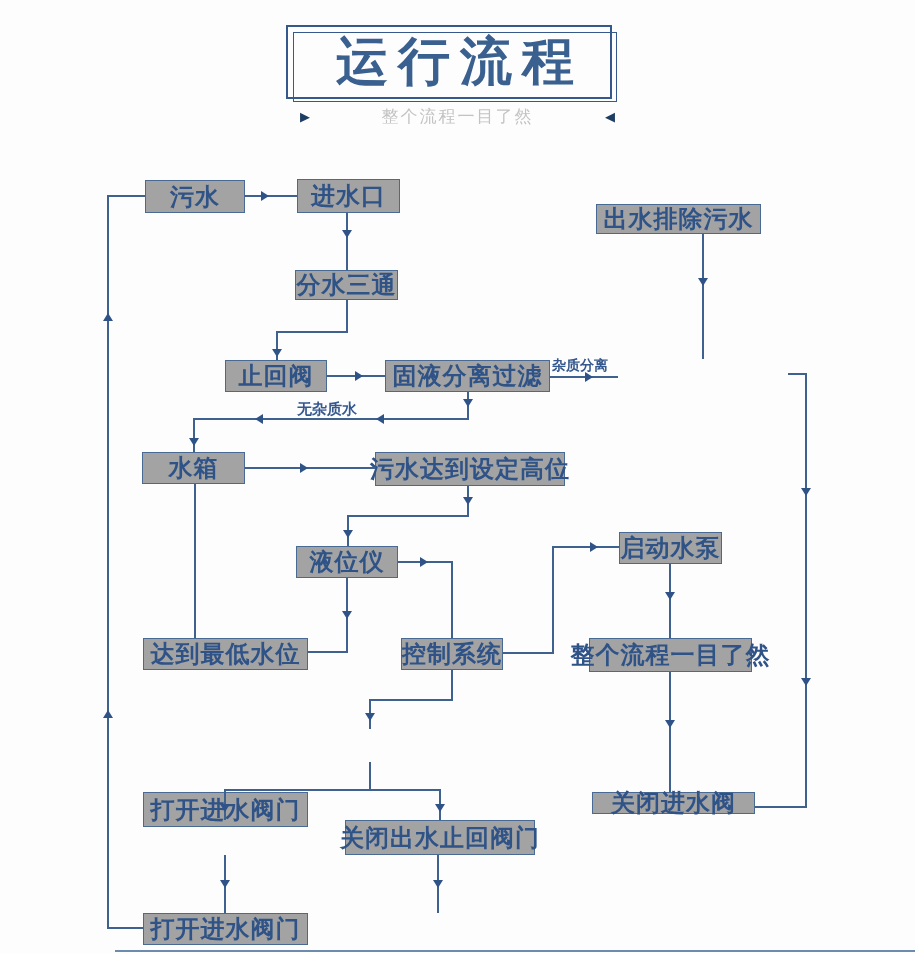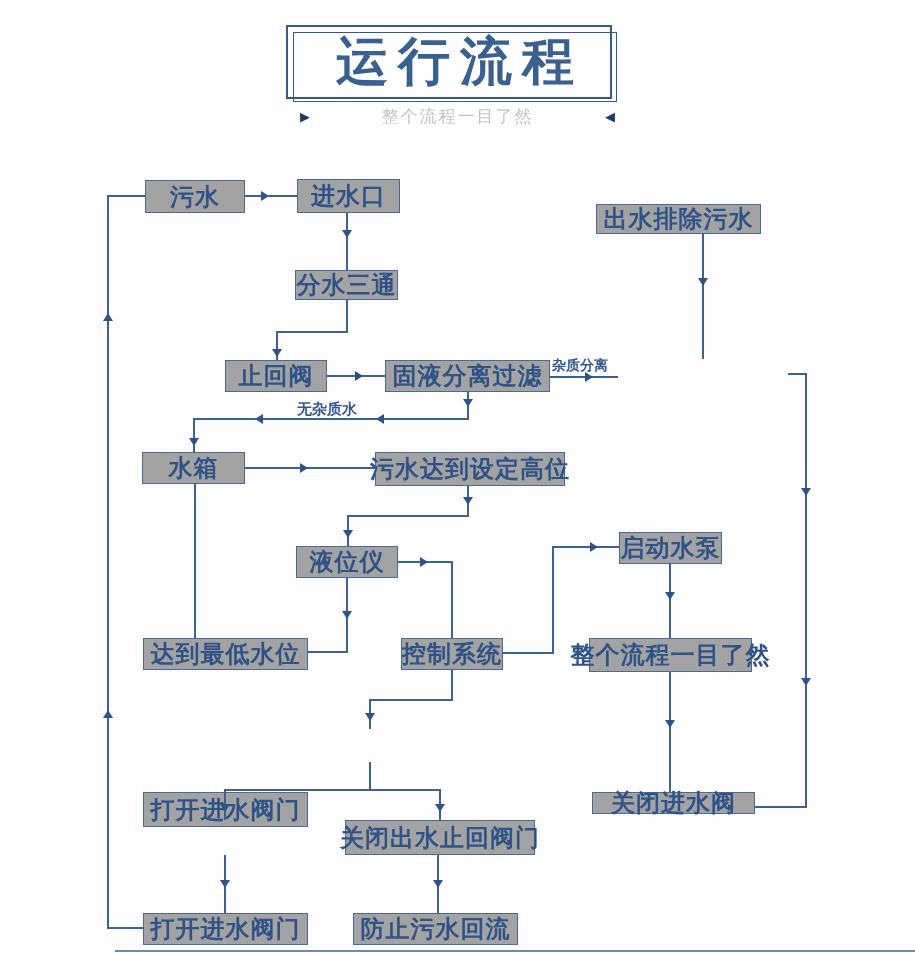--- a/index.html
+++ b/index.html
@@ -65,21 +65,20 @@
   <div class="node" style="left:375px;top:452px;width:190px;height:34px">污水达到设定高位</div>
   <div class="node" style="left:296px;top:546px;width:102px;height:32px">液位仪</div>
   <div class="node" style="left:143px;top:638px;width:165px;height:32px">达到最低水位</div>
   <div class="node" style="left:401px;top:638px;width:102px;height:32px">控制系统</div>
   <div class="node" style="left:619px;top:532px;width:103px;height:32px">启动水泵</div>
   <div class="node" style="left:589px;top:638px;width:163px;height:34px">整个流程一目了然</div>
   <div class="node" style="left:143px;top:792px;width:165px;height:35px">打开进水阀门</div>
   <div class="node" style="left:345px;top:820px;width:190px;height:35px">关闭出水止回阀门</div>
   <div class="node" style="left:592px;top:792px;width:163px;height:22px">关闭进水阀</div>
   <div class="node" style="left:143px;top:913px;width:165px;height:32px">打开进水阀门</div>
-  <div class="node" style="left:353px;top:913px;width:165px;height:32px">防止污水回流</div>
 
   <span class="elabel" style="left:552px;top:357px">杂质分离</span>
   <span class="elabel" style="left:297px;top:400px;font-size:15px">无杂质水</span>
 
   <div class="hl" style="left:245px;top:195px;width:52px"></div>
   <div class="arr r" style="left:261px;top:191px"></div>
 
   <div class="vl" style="left:346px;top:213px;height:57px"></div>
   <div class="arr d" style="left:342px;top:230px"></div>
 

